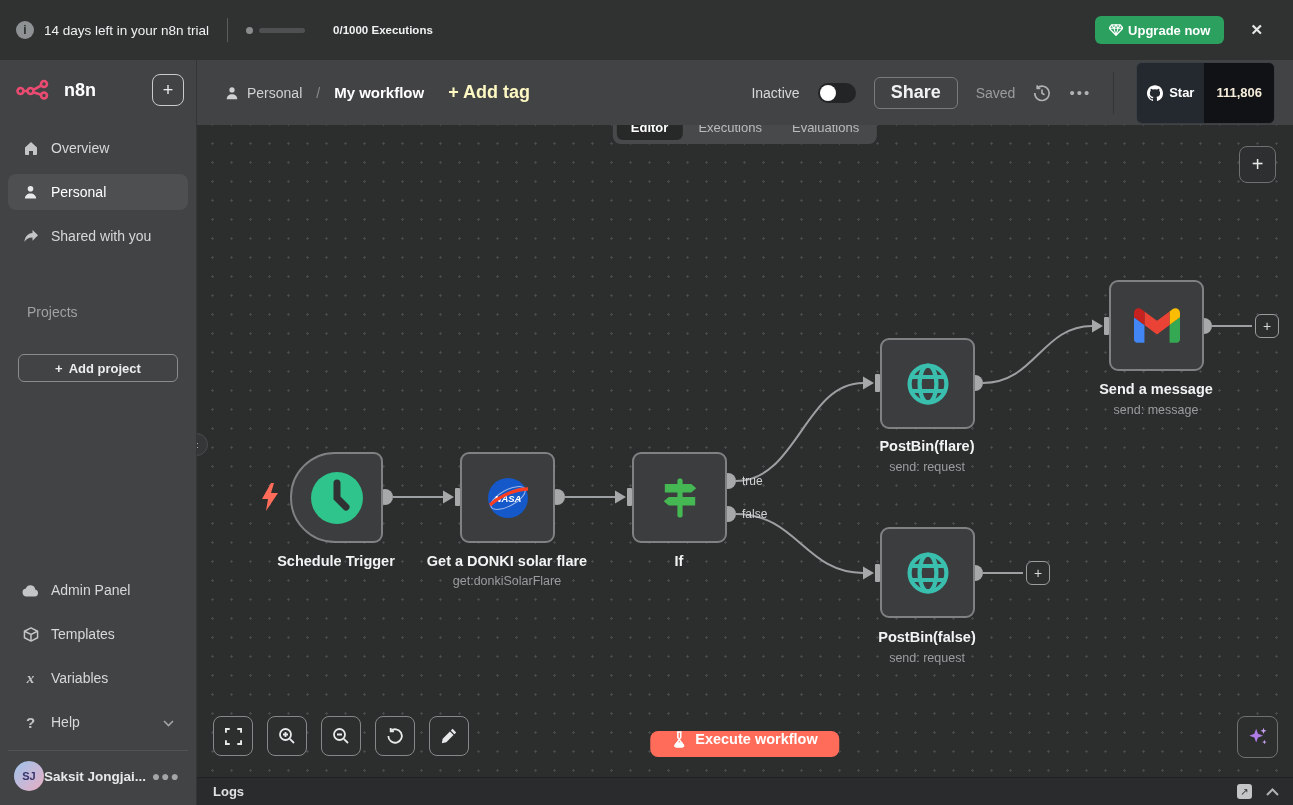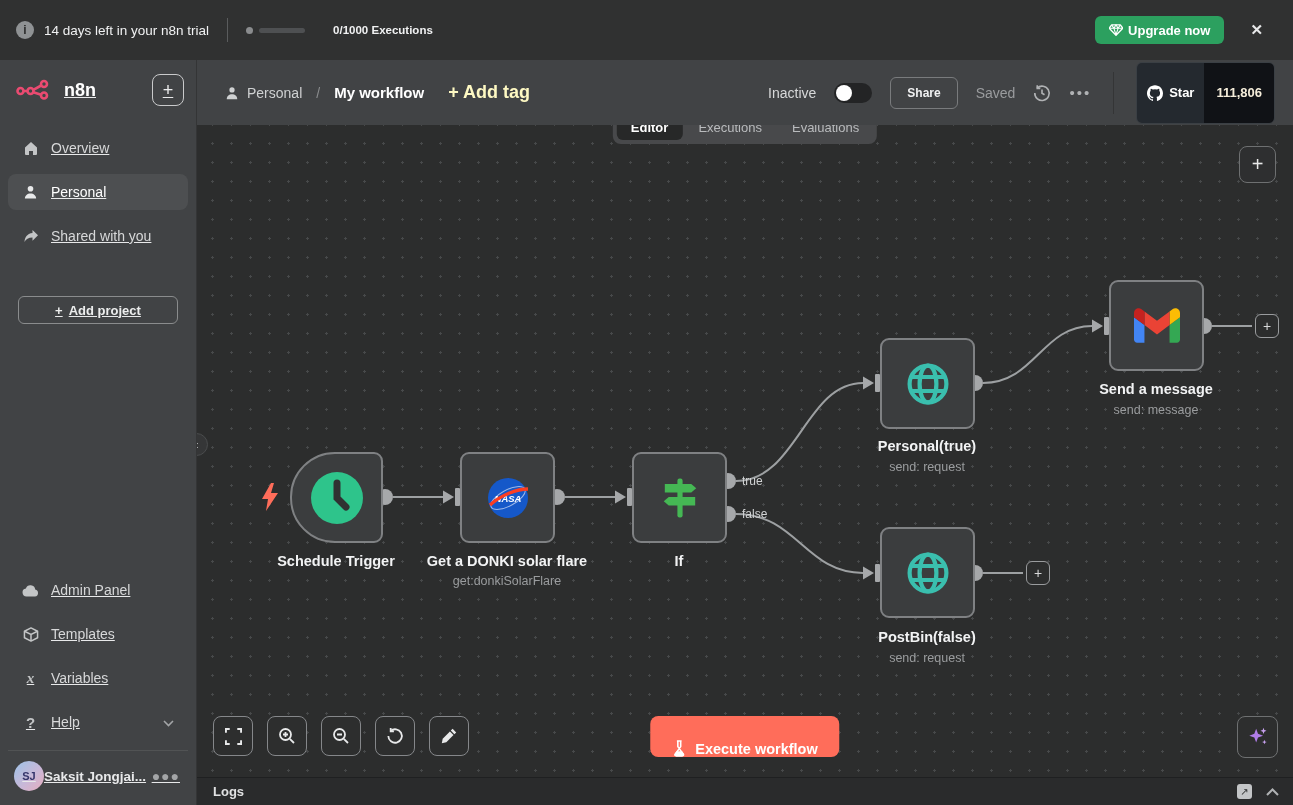--- a/index.html
+++ b/index.html
@@ -23,21 +23,21 @@
     height:28px; padding:0 14px; font-size:13px; font-weight:bold; display:flex;
     align-items:center; gap:5px; cursor:pointer; }
   .banner-close { color:#e8e9ea; font-size:15px; font-weight:bold; margin:0 14px 0 16px;
     cursor:pointer; }
 
   
   .app { display:flex; height:745px; }
 
   
   .sidebar { width:197px; background:#414345; border-right:1px solid #343536;
-    display:flex; flex-direction:column; position:relative;text-decoration:underline; }
+    display:flex; flex-direction:column; position:relative; }
   .logo-row { display:flex; align-items:center; padding:14px 12px 10px 16px; }
   .logo-mark { flex:0 0 auto; }
   .logo-text { font-size:18px; font-weight:bold; color:#fff; margin-left:8px; flex:1; }
   .new-wf-btn { width:32px; height:32px; border:1.5px solid #c9cacb; border-radius:8px;
     background:transparent; color:#eceded; font-size:18px; line-height:1; cursor:pointer; }
   .nav { margin-top:14px; padding:0 8px; }
   .nav-item { display:flex; align-items:center; gap:12px; height:36px; padding:0 14px;
     border-radius:8px; font-size:14px; color:#d7d8d9; cursor:pointer; margin-bottom:8px; }
   .nav-item.selected { background:#50525480; background:#4d4f51; color:#fff; }
   .nav-item .ni { width:17px; display:flex; justify-content:center; color:#c3c5c6; }
@@ -68,21 +68,21 @@
   .crumb .slash { color:#8a8c8e; margin:0 6px; }
   .wf-title { font-size:15px; font-weight:bold; color:#fff; }
   .add-tag { font-size:18px; font-weight:bold; color:#fef9c3; margin-left:24px; cursor:pointer; }
   .hdr-right { margin-left:auto; display:flex; align-items:center; gap:18px; }
   .inactive-label { font-size:14px; color:#d7d8d9; }
   .toggle { width:38px; height:20px; border-radius:10px; background:#232425;
     position:relative; cursor:pointer; }
   .toggle .knob { position:absolute; left:2px; top:2px; width:16px; height:16px;
     border-radius:50%; background:#fff; }
   .share-btn { height:32px; padding:0 16px; border:1px solid #797b7d; border-radius:6px;
-    background:transparent; color:#f0f1f2; font-size:12px; font-weight:bold; cursor:pointer; }
+    background:transparent; color:#f0f1f2; font-size:18px; font-weight:bold; cursor:pointer; }
   .saved-label { font-size:14px; color:#9a9c9e; }
   .icon-btn { background:none; border:none; color:#b0b2b4; cursor:pointer; display:flex;
     align-items:center; }
   .hdr-divider { width:1px; height:42px; background:#343536; margin:0 4px; }
   .gh-widget { display:flex; border:1px solid #3a3f44; border-radius:6px; overflow:hidden;
     cursor:pointer; }
   .gh-left { background:#24292f; display:flex; align-items:center; gap:6px; padding:22px 10px;
     color:#fff; font-size:13px; font-weight:bold; }
   .gh-right { background:#101216; color:#f5edda; font-size:13px; font-weight:bold;
     padding:5px 12px; display:flex; align-items:center; }
@@ -121,22 +121,22 @@
     border-radius:6px; background:#2c2d2d; color:#d7d8d9; font-size:14px; line-height:1;
     cursor:pointer; z-index:2; }
   .bolt { position:absolute; z-index:2; }
 
   
   .zoom-toolbar { position:absolute; left:16px; bottom:21px; display:flex; gap:14px; z-index:4; }
   .tool-btn { width:40px; height:40px; border:1px solid #85878a; border-radius:8px;
     background:#2d2e2e; color:#e8e9ea; display:flex; align-items:center; justify-content:center;
     cursor:pointer; }
   .execute-btn { position:absolute; left:50%; transform:translateX(-50%); bottom:20px;
-    height:41px; padding:0 22px; background:#ff6d5a; border:none; border-radius:8px;
-    color:#fff; font-size:14.5px; font-weight:bold; display:flex; align-items:flex-end;
+    height:26px; padding:0 22px; background:#ff6d5a; border:none; border-radius:8px;
+    color:#fff; font-size:14.5px; font-weight:bold; display:flex; align-items:flex-start;
     gap:9px; cursor:pointer; z-index:4; }
   .ai-btn { position:absolute; right:15px; bottom:19px; width:41px; height:42px;
     border:1px solid #6e7071; border-radius:8px; background:#2d2e2e; display:flex;
     align-items:center; justify-content:center; cursor:pointer; z-index:4; }
 
   
   .logs-bar { height:28px; background:#2a2b2c; border-top:1px solid #1f2021; display:flex;
     align-items:center; padding:0 14px 0 16px; }
   .logs-title { font-size:13px; font-weight:bold; color:#e0e1e2; }
   .logs-right { margin-left:auto; display:flex; align-items:center; gap:14px; }
@@ -206,20 +206,21 @@
       <div class="nav-item">
         <span class="ni">
           <svg width="16" height="15" viewBox="0 0 16 15">
               <path d="M9.5 1v3C4 4.5 1.8 8.6 1.5 13c1.6-2.8 3.8-4.4 8-4.4v3.2L15 6.2 9.5 1z" fill="#c3c5c6"></path>
             </svg>
         </span>
         <span>Shared with you</span>
       </div>
     </div>
 
+    <div class="projects-label">Projects</div>
     <button class="add-project-btn">
       <span>+</span>
       <span>Add project</span>
     </button>
 
     <div class="sidebar-bottom">
       <div class="nav-item">
         <span class="ni">
           <svg width="17" height="13" viewBox="0 0 17 13">
               <path d="M4.5 12.5a4 4 0 0 1-.6-7.95A4.8 4.8 0 0 1 13.2 5.6 3.5 3.5 0 0 1 13 12.5H4.5z" fill="#c3c5c6"></path>
@@ -380,21 +381,21 @@
 
       <div class="node" style="left:683px; top:213px;">
         <svg width="48" height="48" viewBox="0 0 24 24">
           <g stroke="#3abfae" stroke-width="2.1" fill="none">
             <circle cx="12" cy="12" r="9.2"></circle>
             <ellipse cx="12" cy="12" rx="4.2" ry="9.2"></ellipse>
             <path d="M3.4 8.5h17.2M3.4 15.5h17.2"></path>
           </g>
         </svg>
       </div>
-      <div class="node-label" style="left:620px; top:313px;">Personal(true)</div>
+      <div class="node-label" style="left:620px; top:313px;">PostBin(flare)</div>
       <div class="node-sub" style="left:620px; top:335px;">send: request</div>
 
       <div class="node" style="left:683px; top:402px;">
         <svg width="48" height="48" viewBox="0 0 24 24">
           <g stroke="#3abfae" stroke-width="2.1" fill="none">
             <circle cx="12" cy="12" r="9.2"></circle>
             <ellipse cx="12" cy="12" rx="4.2" ry="9.2"></ellipse>
             <path d="M3.4 8.5h17.2M3.4 15.5h17.2"></path>
           </g>
         </svg>

